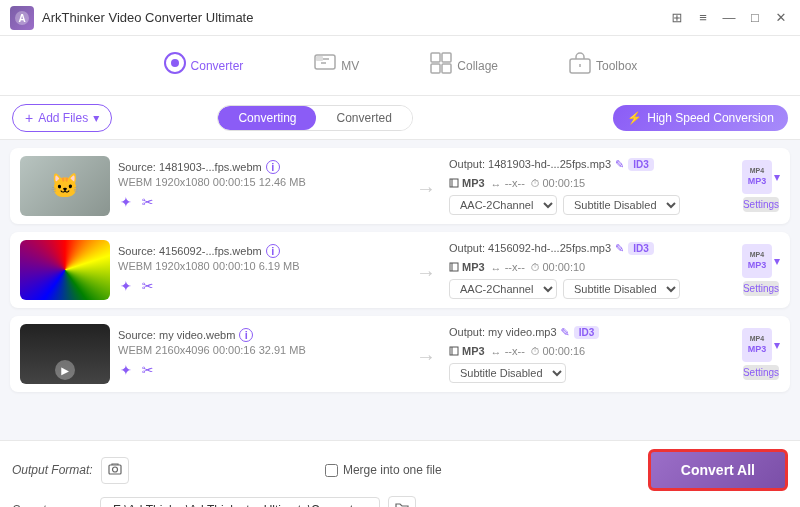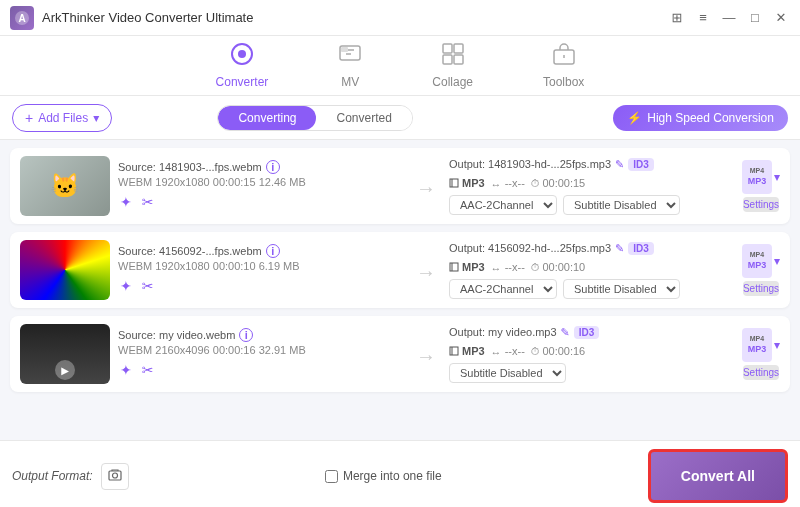--- a/index.html
+++ b/index.html
@@ -66,21 +66,20 @@
       background: #fff;
       height: 60px;
       display: flex;
       align-items: center;
       justify-content: center;
       gap: 50px;
       border-bottom: 1px solid #e8e8e8;
     }
     .nav-item {
       display: flex;
-      flex-direction: column;
       align-items: center;
       gap: 4px;
       cursor: pointer;
       padding: 5px 10px;
       color: #888;
       font-size: 12px;
     }
     .nav-item.active { color: #8b5cf6; }
     .nav-icon {
       font-size: 20px;
@@ -356,21 +355,21 @@
       border-radius: 4px;
       padding: 4px 6px;
       cursor: pointer;
       color: #666;
     }
     .convert-all-btn {
       background: linear-gradient(135deg, #9b6ec8, #7b4fa8);
       color: #fff;
       border: 3px solid #e33;
       border-radius: 6px;
-      padding: 16px 30px;
+      padding: 10px 30px;
       font-size: 14px;
       font-weight: 600;
       cursor: pointer;
       margin-left: auto;
     }
     .merge-checkbox-area {
       display: flex;
       align-items: center;
       gap: 5px;
       font-size: 12px;

